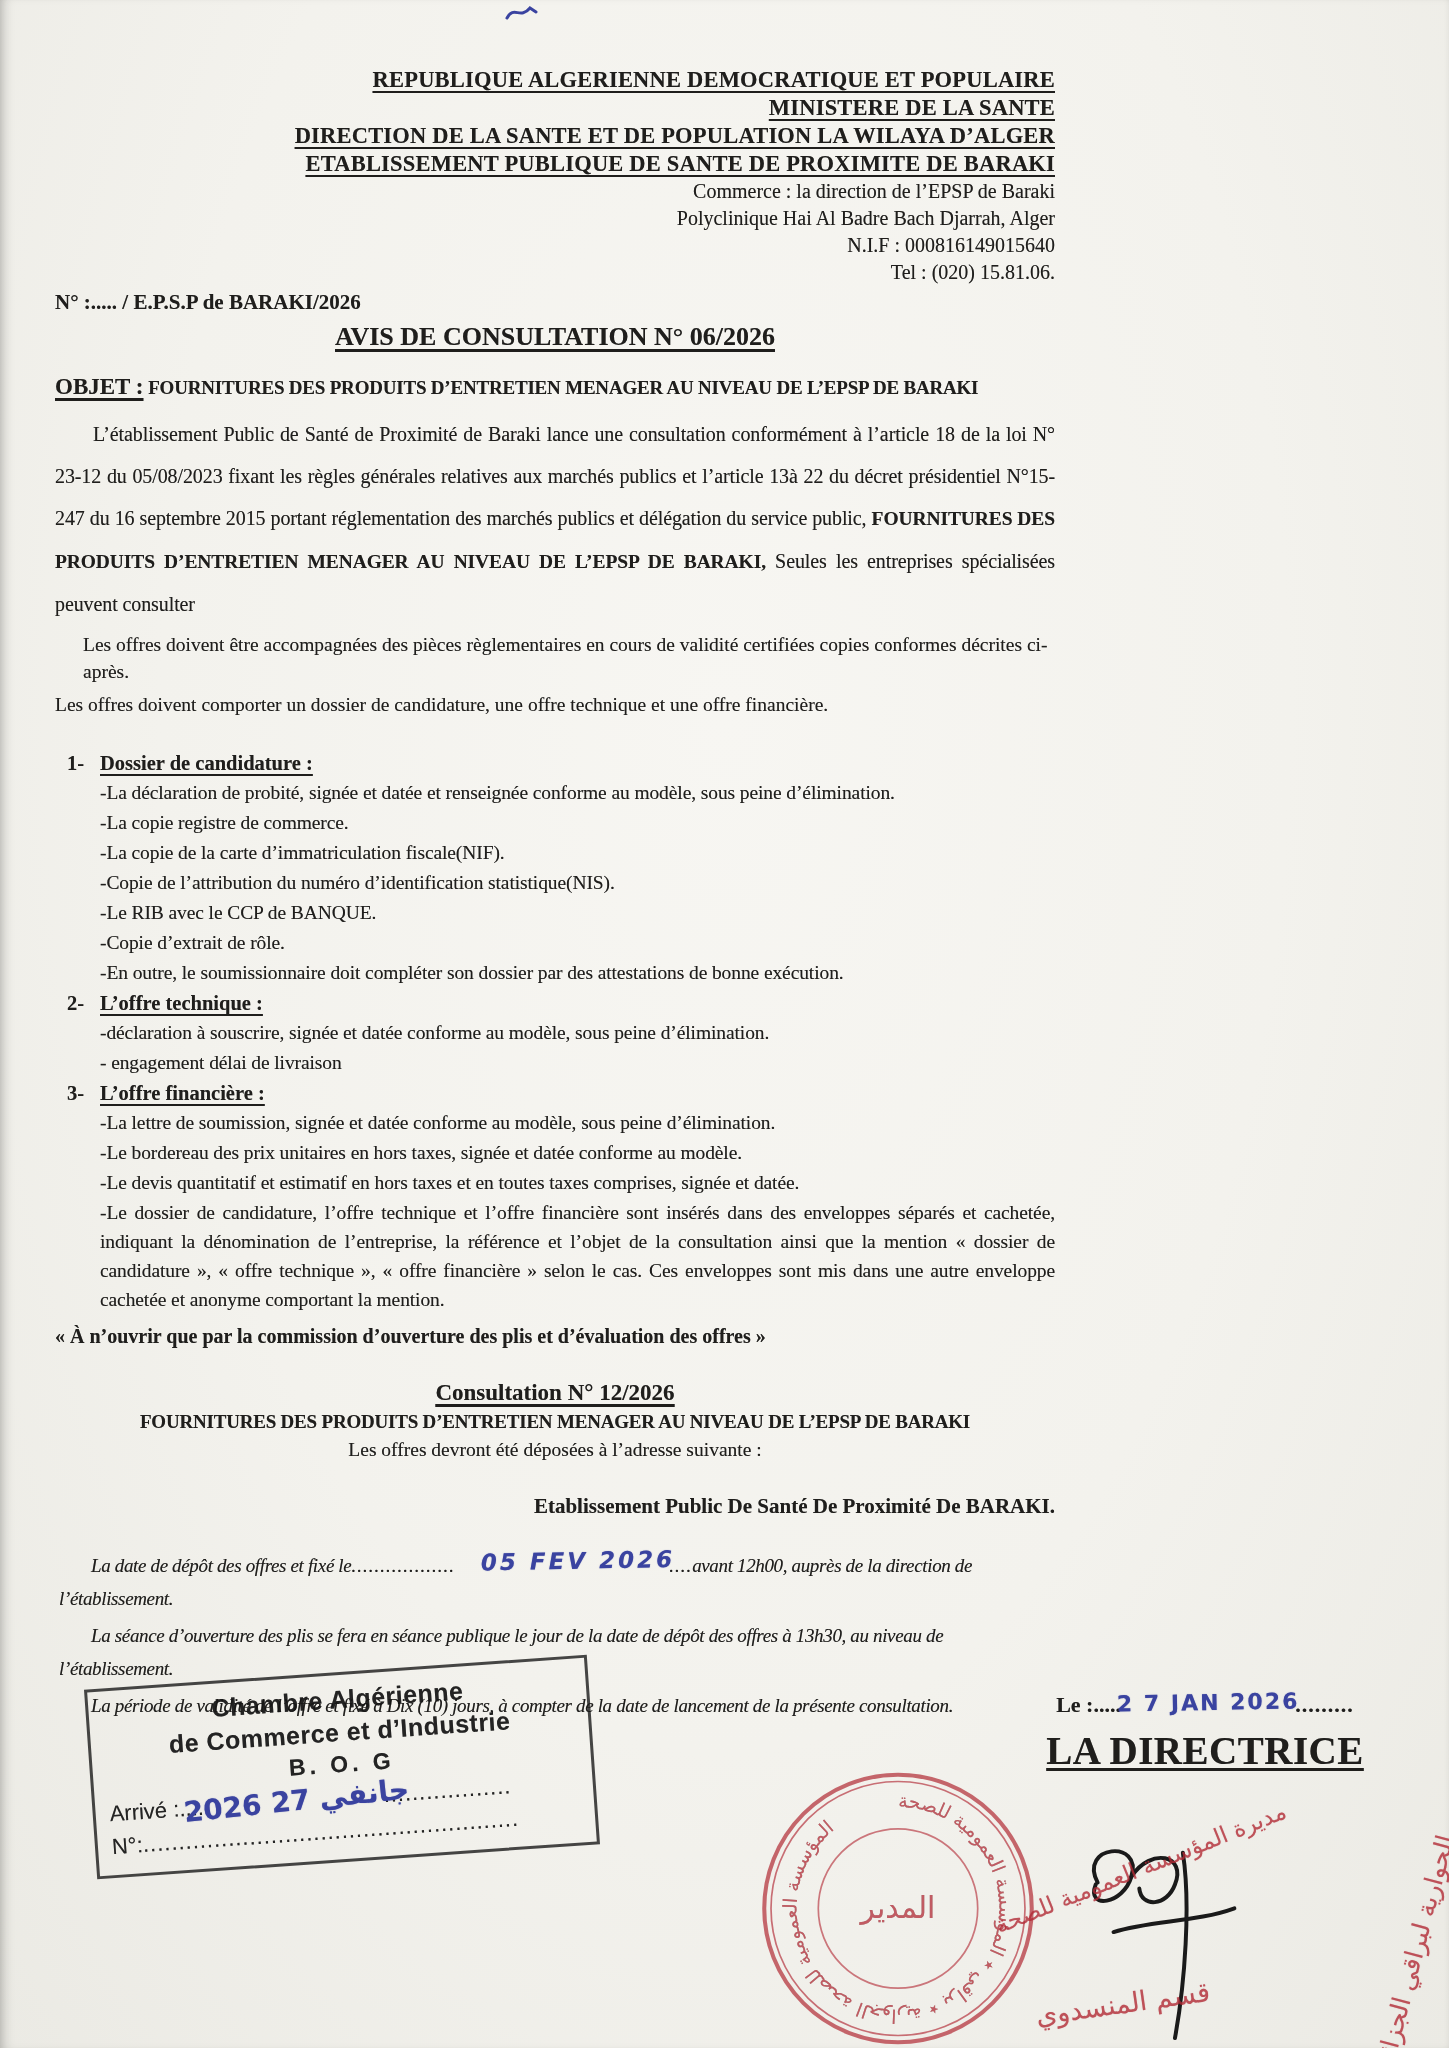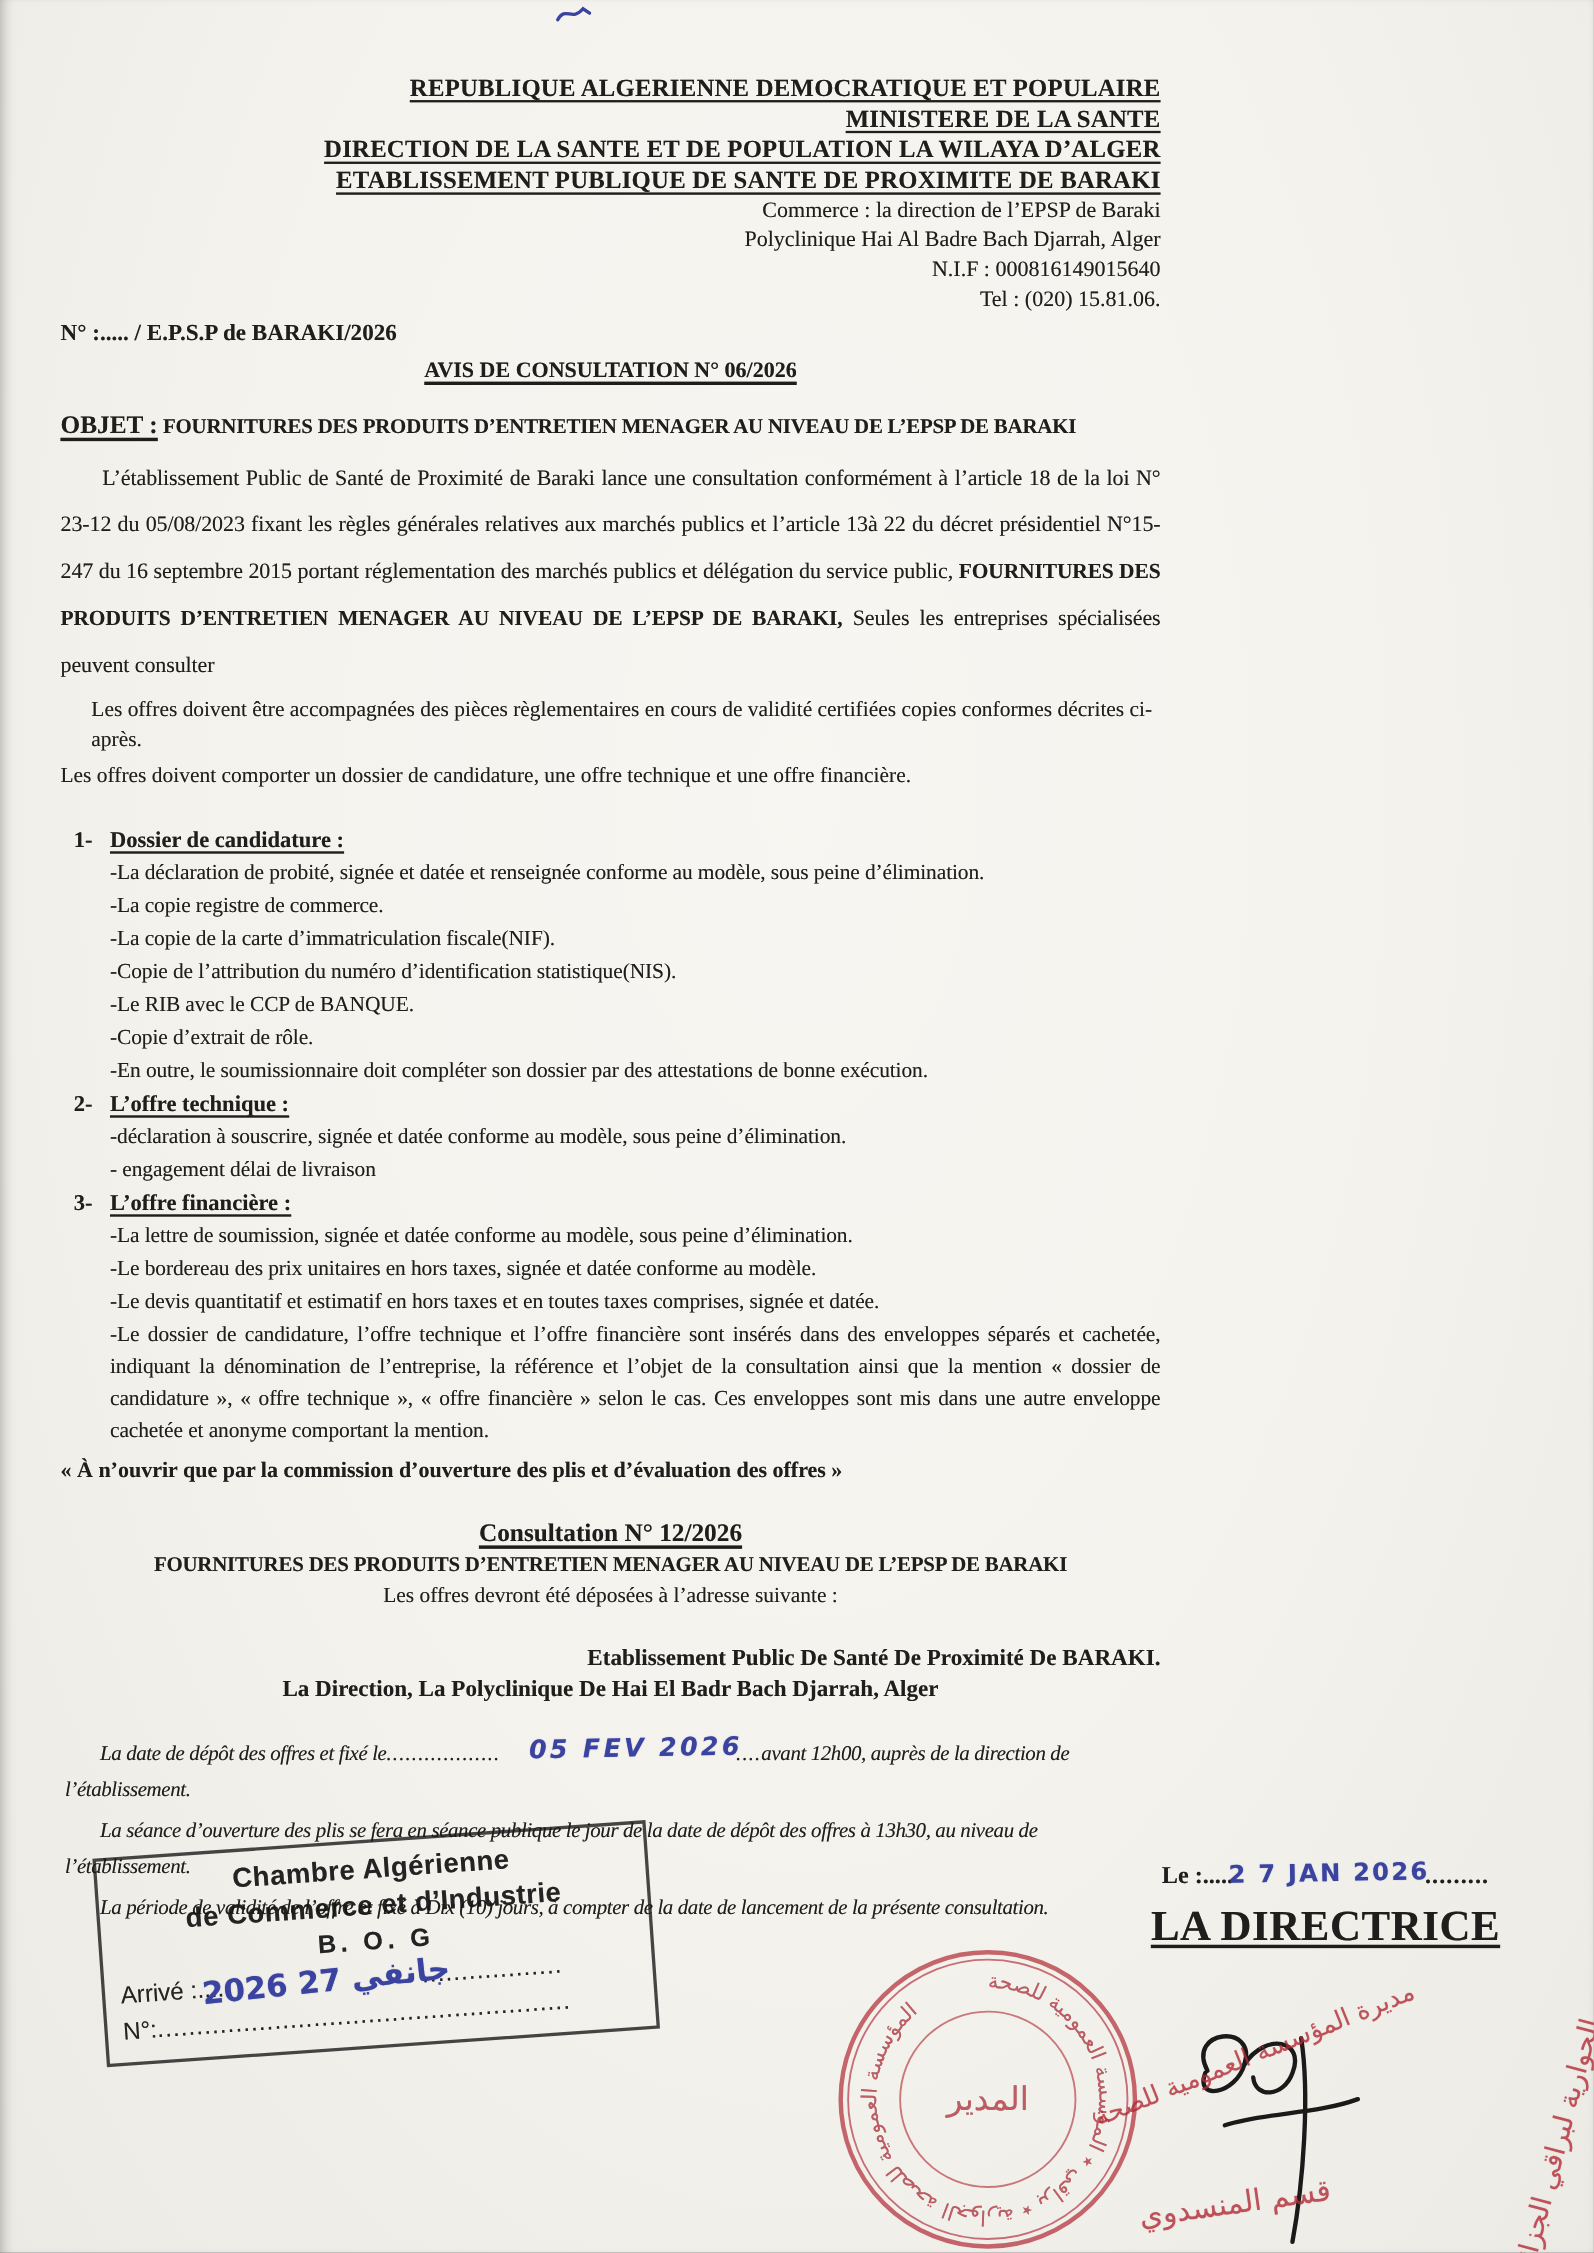--- a/index.html
+++ b/index.html
@@ -20,21 +20,21 @@
     box-shadow:inset 10px 0 14px -10px rgba(0,0,0,.35), inset -4px 0 10px -8px rgba(0,0,0,.2);
   }
   .page *{text-shadow:0 0 .5px rgba(25,25,25,.45);}
   .content{position:absolute;left:55px;top:66px;width:1000px;}
   .u{text-decoration:underline;text-decoration-thickness:2px;text-underline-offset:4px;}
   .b{font-weight:bold;}
   .doc-header{text-align:right;}
   .h-line{font-weight:bold;font-size:22.5px;line-height:28px;letter-spacing:.2px;}
   .addr{font-size:20px;line-height:27px;}
   .ref{font-weight:bold;font-size:21px;line-height:28px;margin-top:2px;text-align:left;}
-  .title{font-weight:bold;font-size:20px;line-height:34px;text-align:center;margin-top:4px;text-decoration-thickness:2.5px;}
+  .title{font-weight:bold;font-size:26px;line-height:34px;text-align:center;margin-top:4px;text-decoration-thickness:2.5px;}
   .objet{margin-top:18px;font-size:19px;line-height:30px;}
   .objet-label{font-weight:bold;font-size:23px;text-decoration-thickness:2.5px;}
   .objet-value{font-weight:bold;letter-spacing:-.2px;}
   .intro{margin:10px 0 0 0;font-size:20px;line-height:42px;text-align:justify;text-indent:38px;letter-spacing:-.1px;}
   .intro .b{font-size:19.5px;}
   .note1{margin:6px 0 0 0;padding-left:28px;font-size:19.5px;line-height:27px;}
   .note2{margin:6px 0 0 0;font-size:19.5px;line-height:27px;}
   .sec{margin-top:0;}
   .sec1{margin-top:30px;}
   .sec-head{display:flex;font-weight:bold;font-size:20.5px;line-height:30px;}
@@ -169,21 +169,20 @@
         <div class="item just">-Le dossier de candidature, l’offre technique et l’offre financière sont insérés dans des enveloppes séparés et cachetée, indiquant la dénomination de l’entreprise, la référence et l’objet de la consultation ainsi que la mention  « dossier de candidature », « offre technique », « offre financière » selon le cas. Ces enveloppes sont mis dans une autre enveloppe cachetée et anonyme comportant la mention.</div>
       </div>
     </div>
 
     <div class="mention">« À n’ouvrir que par la commission d’ouverture des plis et d’évaluation des offres »</div>
 
     <div class="cons-title u">Consultation N° 12/2026</div>
     <div class="cons-sub">FOURNITURES DES PRODUITS D’ENTRETIEN MENAGER AU NIVEAU DE L’EPSP DE BARAKI</div>
     <div class="cons-dep">Les offres devront été déposées à l’adresse suivante :</div>
     <div class="cons-addr1">Etablissement Public De Santé De Proximité De BARAKI.</div>
-    <div class="cons-addr2">La Direction, La Polyclinique De Hai El Badr Bach Djarrah, Alger</div>
 
     <p class="close-p first"><span>La date de dépôt des offres et fixé le</span><span class="dots">..................</span><span class="stamp-blue date1">05 FEV 2026</span><span class="dots">....</span><span>avant 12h00, auprès de la direction de l’établissement.</span></p>
     <p class="close-p">La séance d’ouverture des plis se fera en séance publique le jour de la date de dépôt des offres à 13h30, au niveau de l’établissement.</p>
     <p class="close-p">La période de validité de l’offre et fixé à Dix (10) jours, à compter de la date de lancement de la présente consultation.</p>
 
   </div>
 
   <div class="arrival-box">
     <div class="arr-c arr-l1">Chambre Algérienne</div>
     <div class="arr-c arr-l2">de Commerce et d’Industrie</div>

